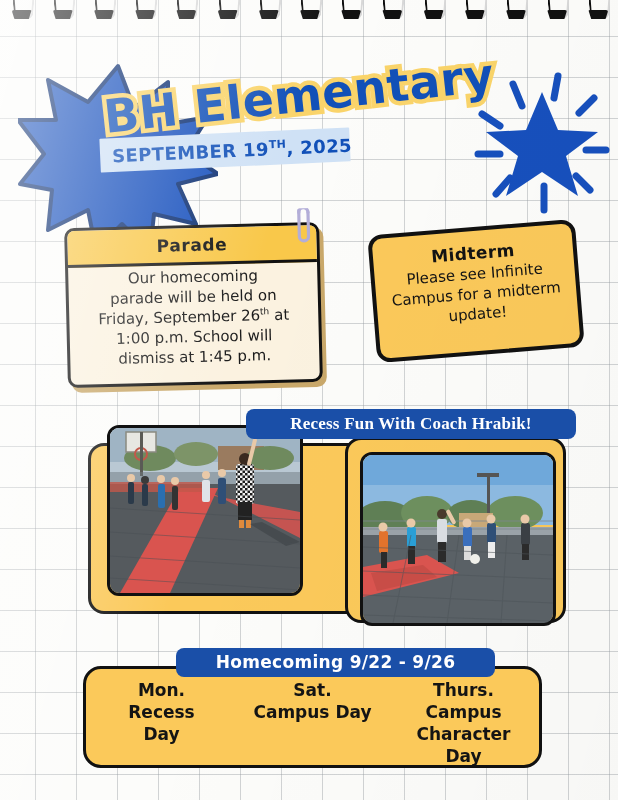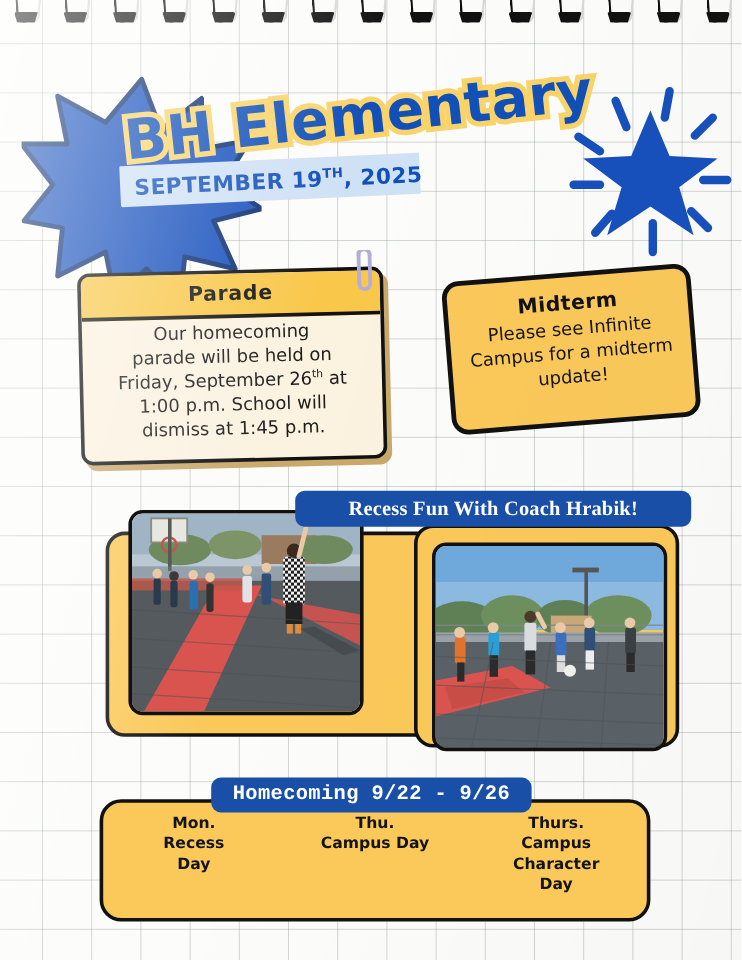--- a/index.html
+++ b/index.html
@@ -128,35 +128,35 @@
     background:#fbc95a;border:3px solid #111;border-radius:16px;
   }
 
   .photo{position:absolute;border:3px solid #111;border-radius:12px;overflow:hidden;}
   #photo-left{left:107px;top:425px;width:190px;height:165px;z-index:4;}
   #photo-right{left:360px;top:452px;width:190px;height:168px;z-index:5;}
   .photo svg{width:100%;height:100%;display:block;}
 
   
   #hc-banner{
-    position:absolute;left:176px;top:648px;width:267px;height:29px;
-    background:#1a4fa8;border-radius:8px;z-index:6;font-family:Liberation Mono, monospace;
+    position:absolute;left:176px;top:648px;width:319px;height:29px;
+    background:#1a4fa8;border-radius:8px;z-index:6;
   }
   #hc-banner span{
     display:block;text-align:center;line-height:29px;
     font-size:17px;font-weight:bold;color:#ffffff;letter-spacing:.3px;
   }
   #hc-card{
     position:absolute;left:83px;top:666px;width:453px;height:96px;
     background:#fbc95a;border:3px solid #111;border-radius:18px;
     display:flex;align-items:flex-start;z-index:3;
   }
   .hc-col{
     flex:1;text-align:center;padding:10px 3px 0 3px;
-    font-size:13px;line-height:1.3;font-weight:bold;color:#141414;
+    font-size:17px;line-height:1.3;font-weight:bold;color:#141414;
   }
 </style>
 </head>
 <body>
 
 <div id="page">
 
   <div id="spiral">
       <div class="ring" style="left: 11.6px;">
         <div class="wirea"></div>
@@ -414,21 +414,21 @@
     </svg>
   </div>
 
   <div id="hc-card">
     <div class="hc-col">
         <div>Mon.</div>
         <div>Recess</div>
         <div>Day</div>
       </div>
     <div class="hc-col">
-        <div>Thu.</div>
+        <div>Sat.</div>
         <div>Campus Day</div>
       </div>
     <div class="hc-col">
         <div>Thurs.</div>
         <div>Campus</div>
         <div>Character</div>
         <div>Day</div>
       </div>
   </div>
   <div id="hc-banner">

